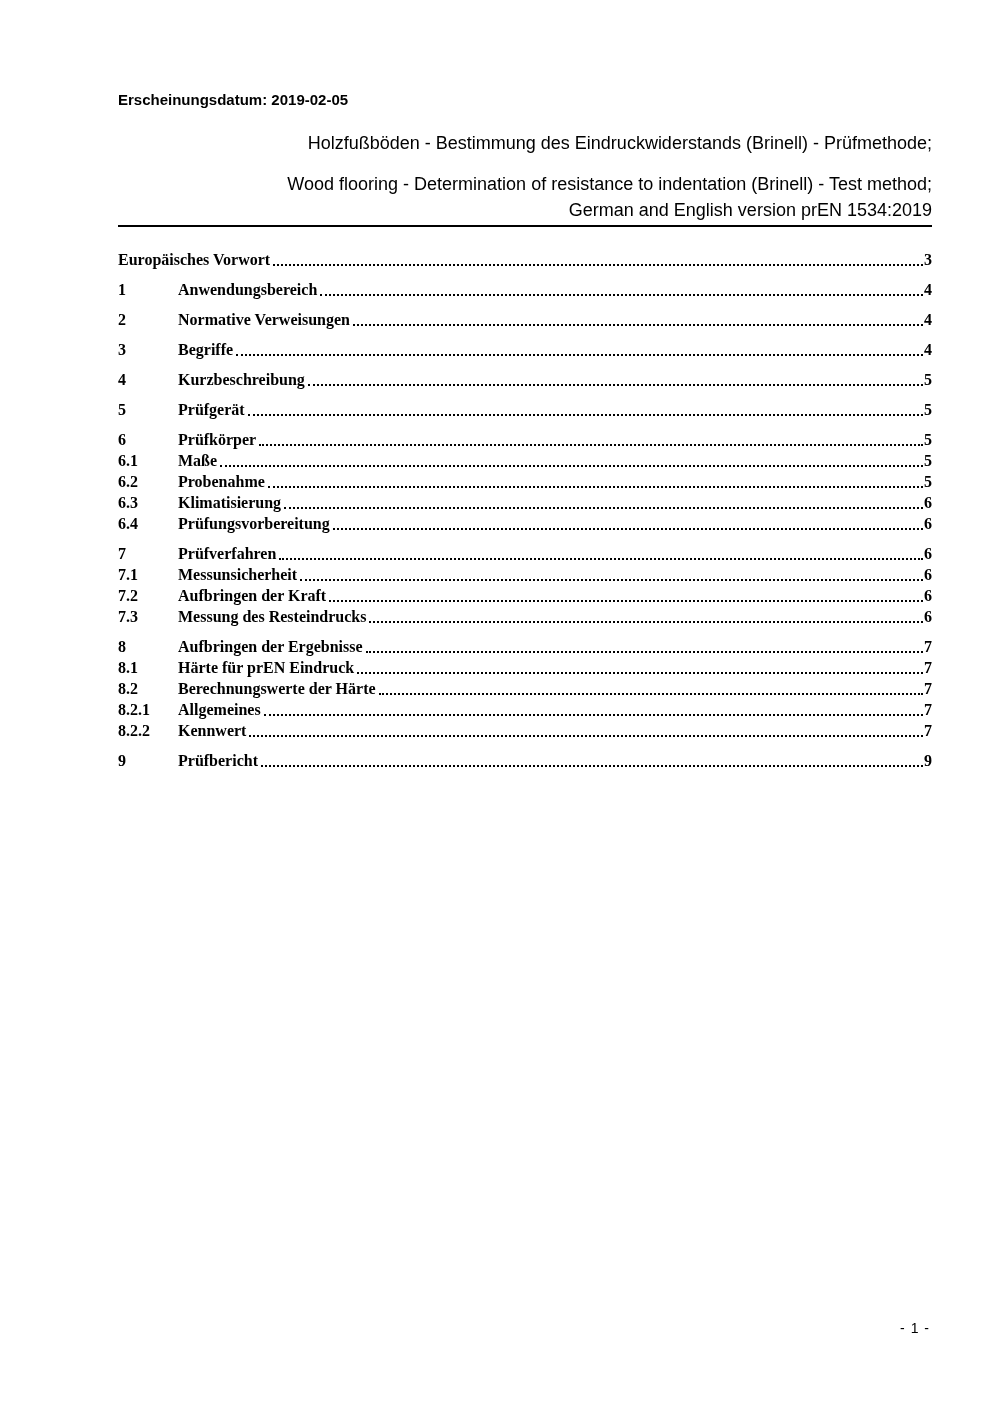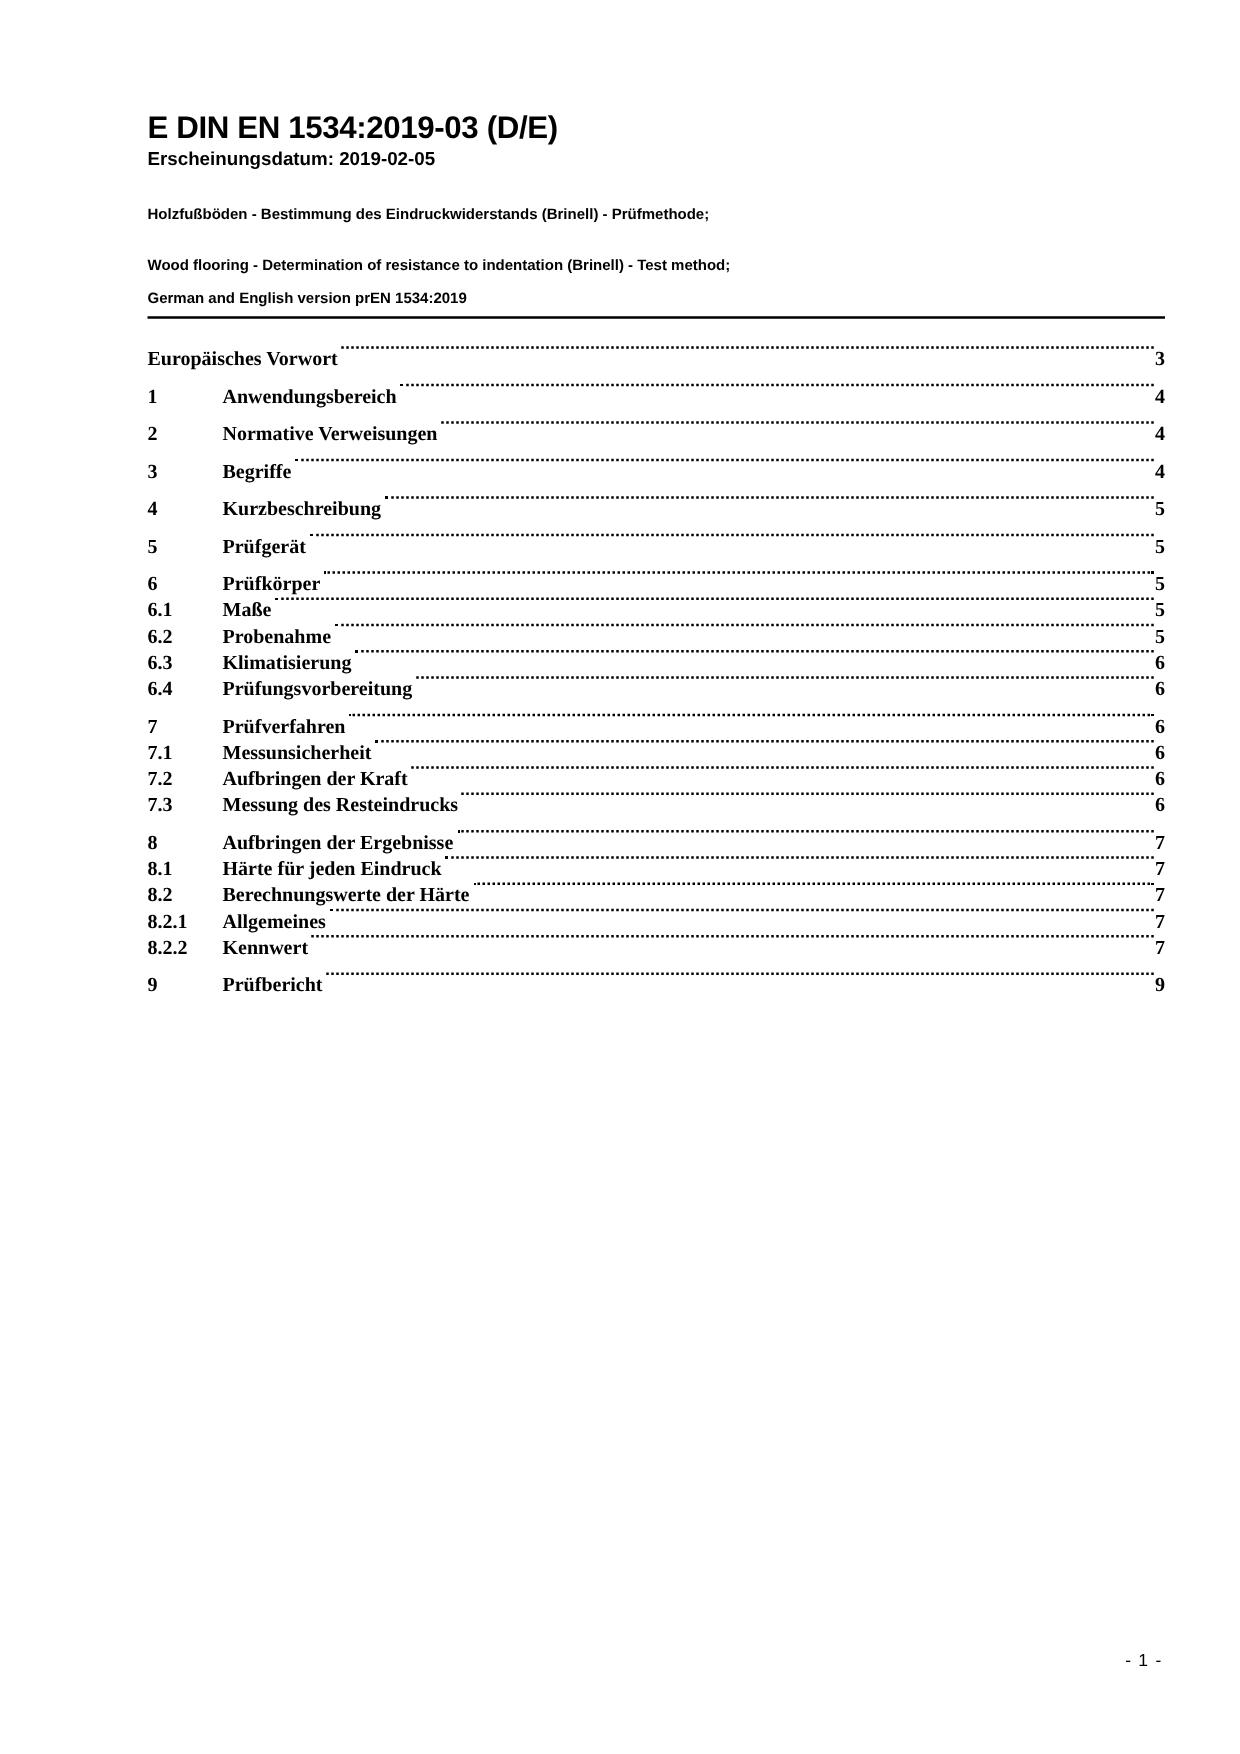--- a/index.html
+++ b/index.html
@@ -24,23 +24,24 @@
     letter-spacing: -0.3px;
     white-space: nowrap;
   }
   .pub-date {
     font-size: 15px;
     font-weight: bold;
     line-height: 19px;
     margin-top: 2px;
   }
   .lang-title {
-    font-size: 12px;
-    font-weight: bold;
+    font-size: 18px;
+    font-weight: normal;
     line-height: 26px;
+    text-align: right;
   }
   .lang-title.de { margin-top: 21px; }
   .lang-title.en { margin-top: 15px; }
   .lang-title div { white-space: nowrap; }
   .rule {
     border-top: 2px solid #000;
     height: 0;
     margin-top: 2px;
   }
   .inhalt-row {
@@ -59,21 +60,21 @@
     font-weight: bold;
   }
   .toc {
     margin-top: 22px;
     font-family: "Liberation Serif", serif;
     font-weight: bold;
     font-size: 16px;
   }
   .toc-row {
     display: flex;
-    align-items: flex-start;
+    align-items: flex-end;
     line-height: 21px;
     cursor: pointer;
   }
   .toc-row.major { margin-top: 9px; }
   .toc-num {
     flex: 0 0 60px;
     white-space: nowrap;
   }
   .toc-title {
     flex: 0 0 auto;
@@ -96,21 +97,20 @@
     font-size: 14px;
     font-weight: normal;
     letter-spacing: 1px;
   }
 </style>
 </head>
 <body>
 
 <div class="content">
 
-  <h1 class="doc-title">E DIN EN 1534:2019-03 (D/E)</h1>
 
   <div class="pub-date">Erscheinungsdatum: 2019-02-05</div>
 
   <div class="lang-title de">
     <div>Holzfußböden - Bestimmung des Eindruckwiderstands (Brinell) - Prüfmethode;</div>
   </div>
 
   <div class="lang-title en">
     <div>Wood flooring - Determination of resistance to indentation (Brinell) - Test method;</div>
     <div>German and English version prEN 1534:2019</div>
@@ -210,21 +210,21 @@
         <span class="toc-page">6</span>
       </div>
       <div class="toc-row major">
         <span class="toc-num">8</span>
         <span class="toc-title">Aufbringen der Ergebnisse</span>
         <span class="toc-dots"></span>
         <span class="toc-page">7</span>
       </div>
       <div class="toc-row">
         <span class="toc-num">8.1</span>
-        <span class="toc-title">Härte für jeden Eindruck</span>
+        <span class="toc-title">Härte für prEN Eindruck</span>
         <span class="toc-dots"></span>
         <span class="toc-page">7</span>
       </div>
       <div class="toc-row">
         <span class="toc-num">8.2</span>
         <span class="toc-title">Berechnungswerte der Härte</span>
         <span class="toc-dots"></span>
         <span class="toc-page">7</span>
       </div>
       <div class="toc-row">

